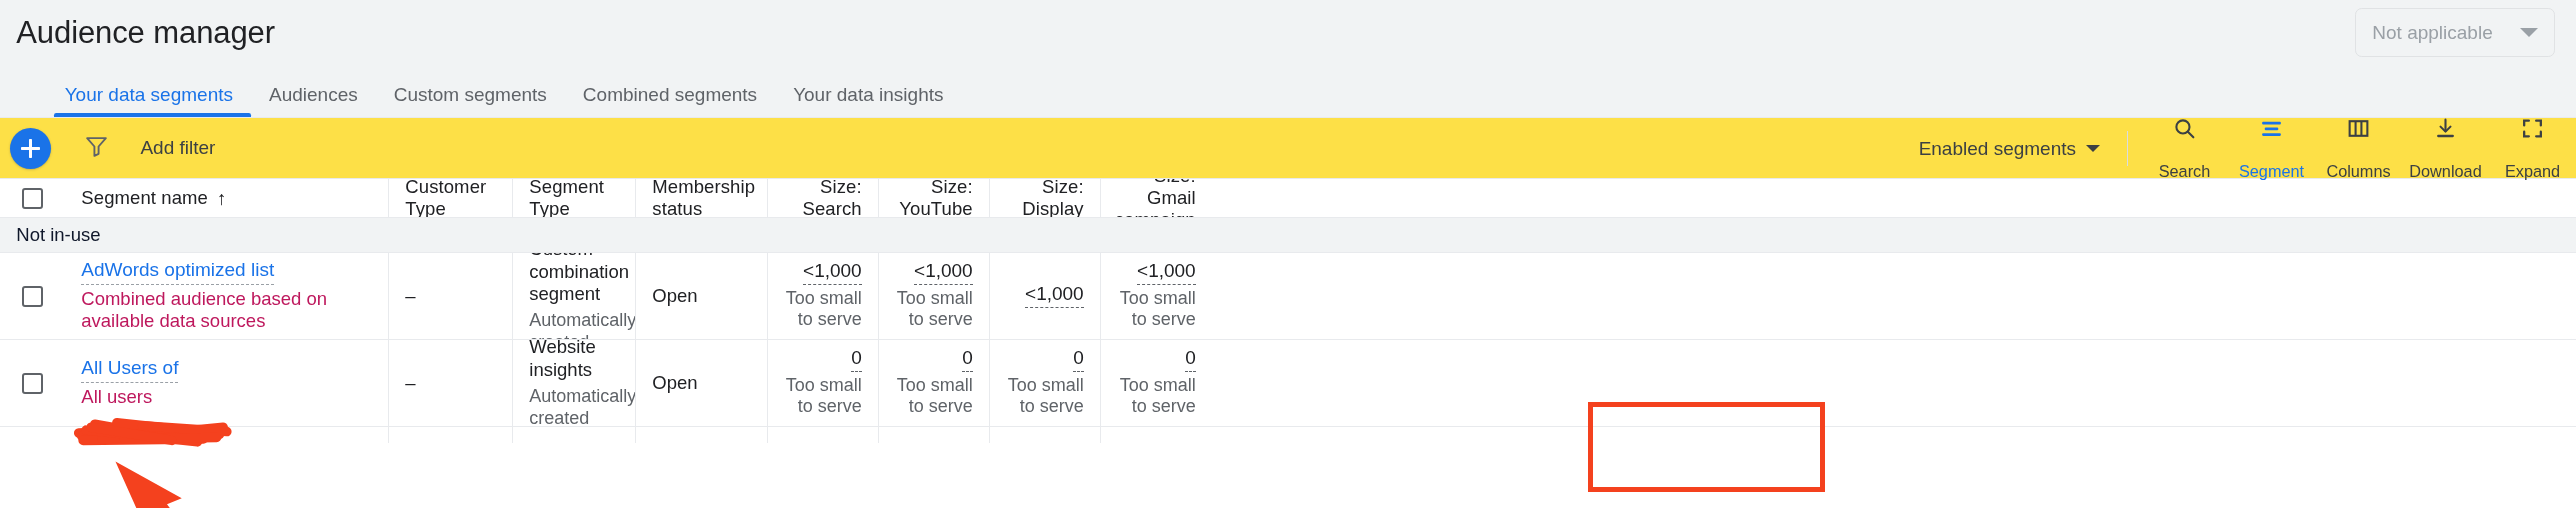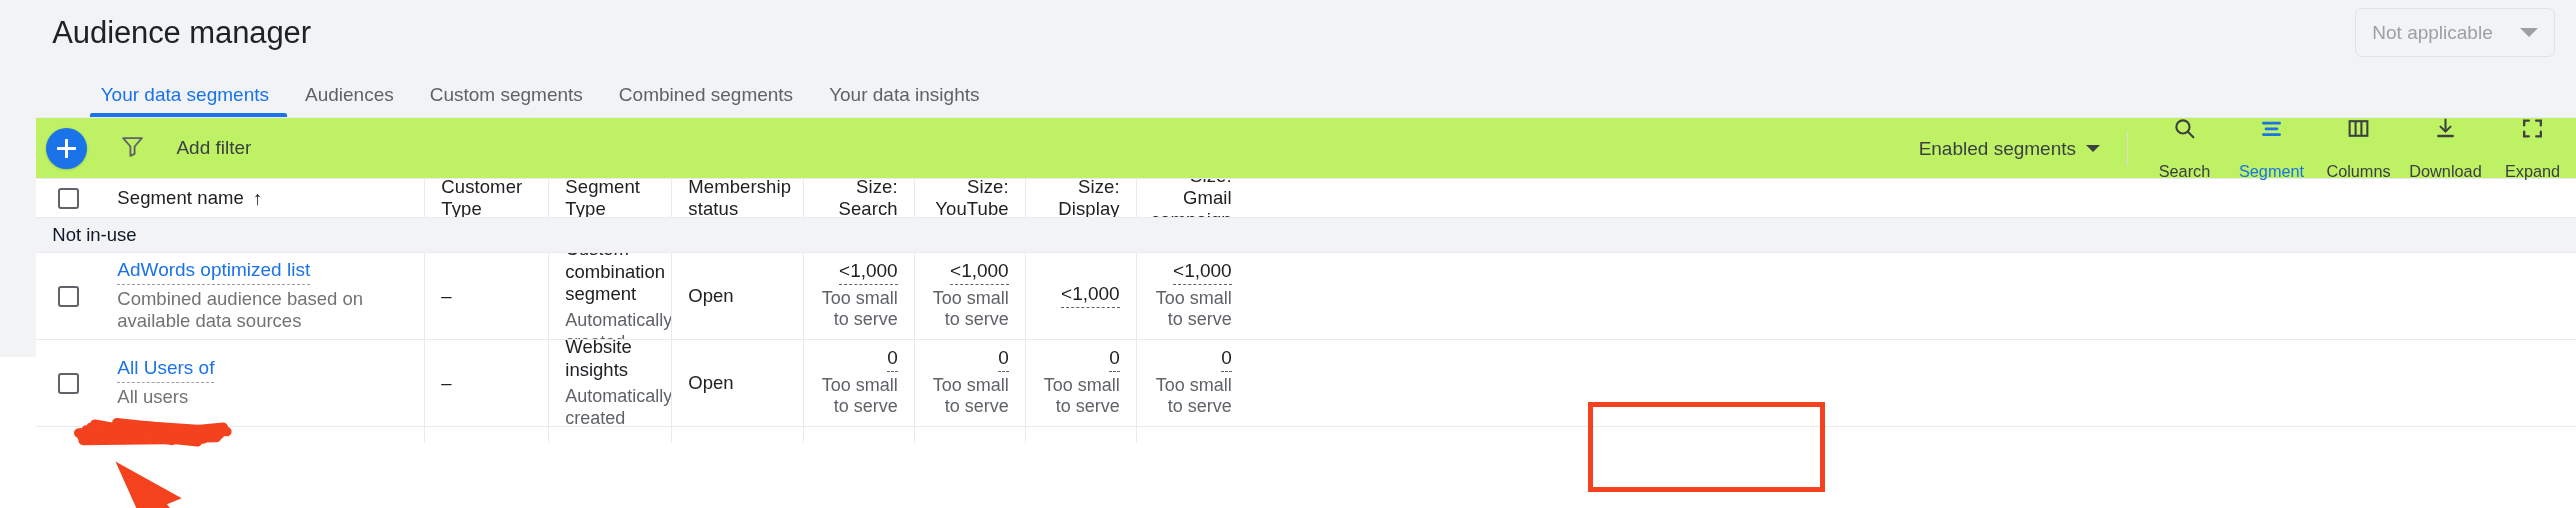--- a/index.html
+++ b/index.html
@@ -2,21 +2,21 @@
 <html style="font-size:12px"><head>
 <meta charset="utf-8">
 <style>
   * { box-sizing: border-box; margin: 0; padding: 0; }
   html, body {
     width: 2576px; height: 509px;
     font-family: "Liberation Sans", sans-serif;
     background: #ffffff;
     overflow: hidden;
   }
-  .app { position: relative; width: 2576px; height: 357px; background: #f1f3f4; padding-left: 36px; }
+  .app { position: relative; width: 2576px; height: 357px; background: #f1f3f4; }
 
   
   .header {
     position: relative; height: 65px; background: #f1f3f4;
     display: flex; align-items: center;
   }
   .page-title {
     margin-left: 16.3px; font-size: 31px; font-weight: 400;
     color: #202124; letter-spacing: -0.1px; line-height: 1;
   }
@@ -49,21 +49,21 @@
   }
   .tab:first-child { padding-left: 10.4px; }
   .tab.active { color: #1a73e8; font-weight: 500; }
   .tab.active::after {
     content: ""; position: absolute; left: 0; right: 0; bottom: 0;
     height: 3.7px; background: #1a73e8; border-radius: 2.2px 2.2px 0 0;
   }
 
   
   .toolbar {
-    position: relative; height: 61px; background: #bef264;
+    position: relative; height: 61px; background: #fde047;
     display: flex; align-items: center;
     border-top: 0.7px solid #e8eaed;
   }
   .fab {
     width: 41px; height: 41px; border-radius: 50%;
     background: #1a73e8; margin-left: 10.4px;
     display: flex; align-items: center; justify-content: center;
     box-shadow: 0 0.7px 2.2px rgba(60,64,67,.3);
     flex: none;
   }
@@ -144,21 +144,21 @@
 
   .cell-stack { display: flex; flex-direction: column; justify-content: center; height: 100%; gap: 3px; }
   .cell-stack.num { align-items: flex-end; }
 
   .seg-link {
     color: #1a73e8; font-size: 19px;
     border-bottom: 1.5px dashed #9aa0a6; padding-bottom: 2.2px;
     align-self: flex-start; line-height: 1.2;
     white-space: nowrap;
   }
-  .seg-sub { color: #737373; font-size: 18.5px; line-height: 1.2; }
+  .seg-sub { color: #be185d; font-size: 18.5px; line-height: 1.2; }
   .sub-muted { color: #5f6368; font-size: 18px; line-height: 1.25; }
   .type-main { color: #202124; font-size: 18.5px; line-height: 1.22; }
 
   .metric {
     font-size: 19px; color: #202124;
     border-bottom: 1.5px dashed #5f6368; padding-bottom: 1.5px; line-height: 1.1;
   }
   .metric-sub { font-size: 18px; color: #5f6368; line-height: 1.2; }
 
   

